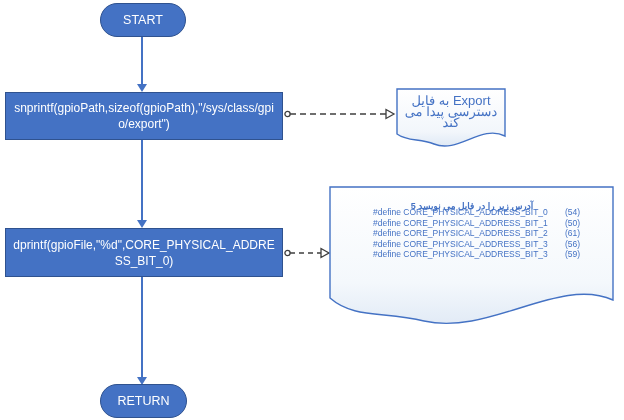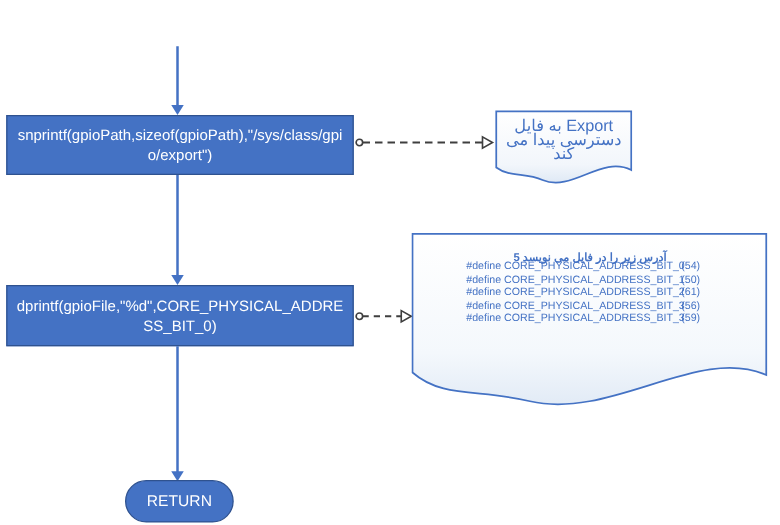--- a/index.html
+++ b/index.html
@@ -40,27 +40,30 @@
   .doc-text{
     position:absolute;color:#4472C4;text-align:center;width:100%;
     font-size:13px;line-height:11px;
   }
   #export-note-text{top:7px;left:0;padding:0 6px;box-sizing:border-box;}
   #defines-title{position:absolute;top:15px;left:0;width:100%;text-align:center;
     color:#4472C4;font-size:9px;font-weight:600;}
   #defines-list{position:absolute;top:21px;left:44px;right:10px;}
   .def-row{display:flex;color:#4472C4;font-size:8.5px;line-height:10.5px;white-space:nowrap;}
   .def-text{width:172px;}
-  .def-val{width:30px;}
+  .def-val{width:30px;margin-left:20px;}
 </style>
 </head>
 <body>
 
 <div id="canvas">
 
+  <div id="start-node" class="terminator">
+    <span>START</span>
+  </div>
 
   <div class="vline" style="left:141px;top:37px;height:48px;"></div>
   <div class="arrow-down" style="left:137px;top:84px;"></div>
 
   <div id="process-1" class="process">
     <span>snprintf(gpioPath,sizeof(gpioPath),"/sys/class/gpio/export")</span>
   </div>
 
   <svg class="dashed-svg" style="left:283px;top:107px;" width="115" height="14" viewBox="0 0 115 14">
     <line x1="7" y1="7" x2="103" y2="7" stroke="#3F3F3F" stroke-width="1.6" stroke-dasharray="6 4"></line>

